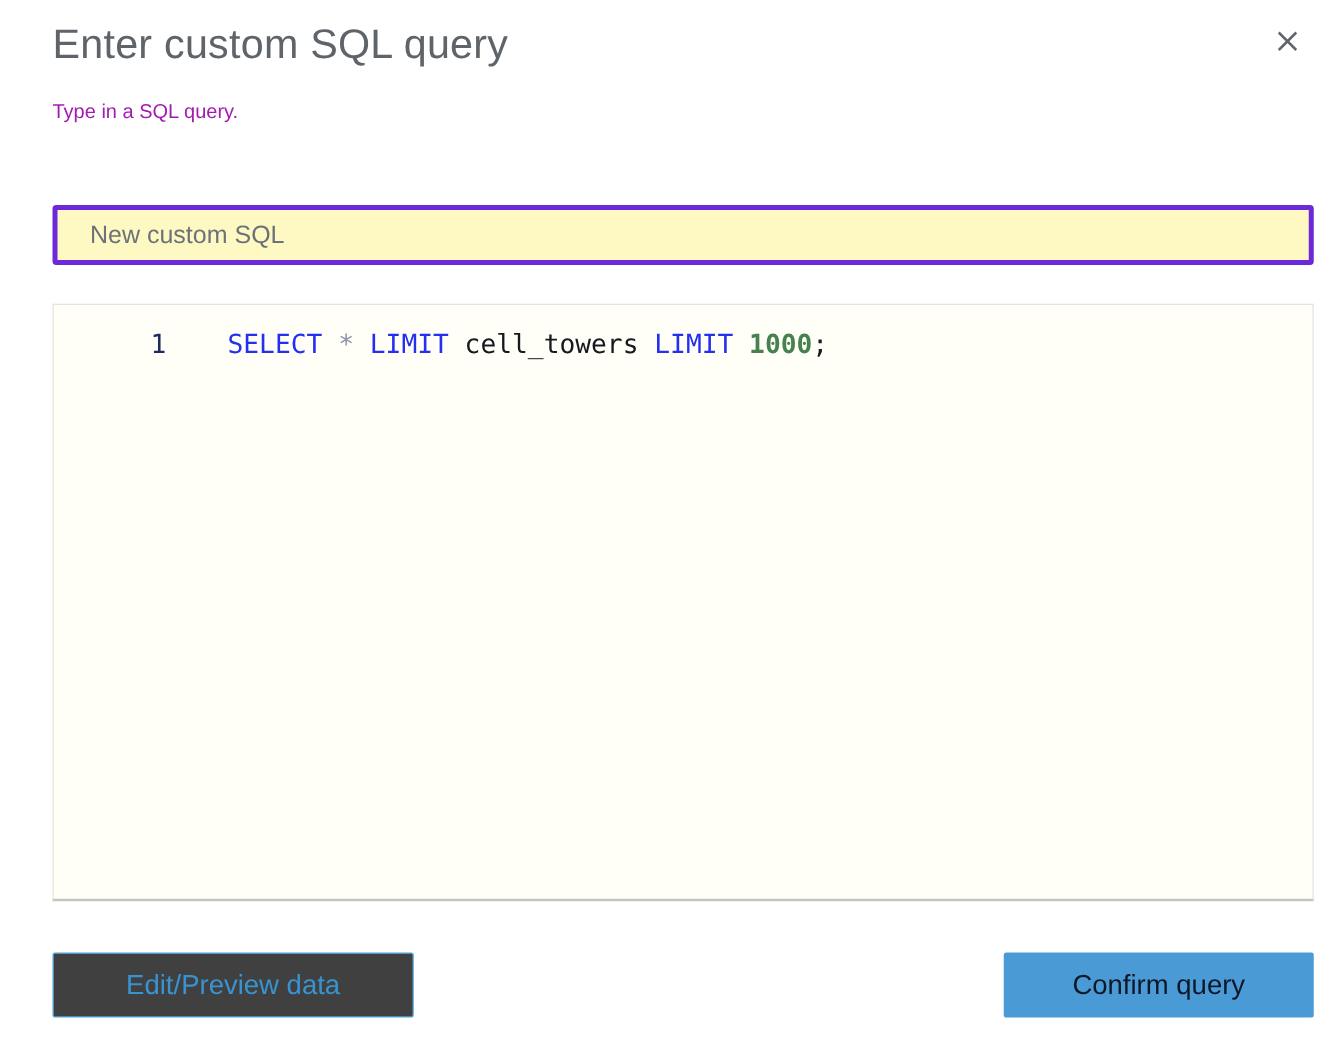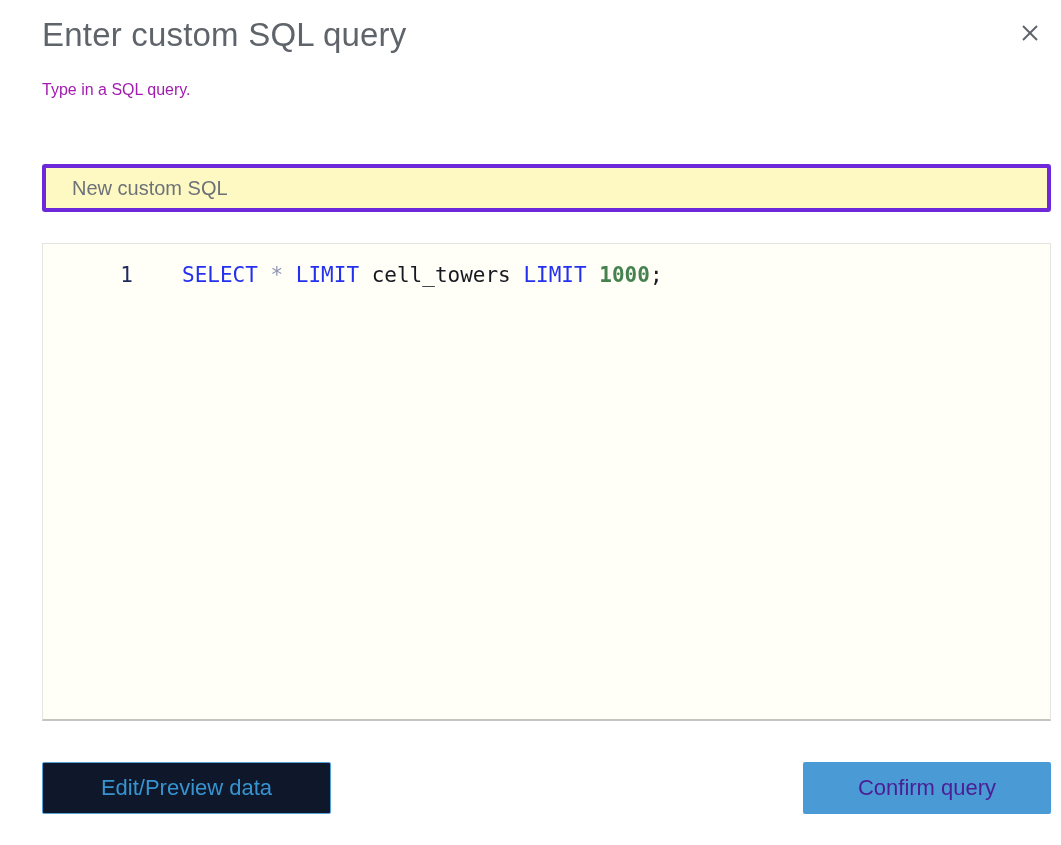--- a/index.html
+++ b/index.html
@@ -36,24 +36,24 @@
     color:#202a5c;user-select:none;}
   .code-cell{padding-left:49px;white-space:pre;color:var(--plain);}
   .tok-keyword{color:var(--keyword);}
   .tok-operator{color:var(--operator);}
   .tok-number{color:var(--number);font-weight:bold;}
   .tok-plain{color:var(--plain);}
   .footer{margin-top:41px;display:flex;justify-content:space-between;
     align-items:center;}
   .btn{height:52px;font-size:22px;cursor:pointer;border-radius:2px;
     font-family:"Liberation Sans", sans-serif;}
-  .btn-outline{width:289px;background:#0f172a;border:1px solid #54a2d8;
+  .btn-outline{width:289px;background:#404040;border:1px solid #54a2d8;
     color:var(--accent-blue);}
   .btn-primary{width:248px;background:var(--button-fill);border:none;
-    color:#4c1d95;}
+    color:#0f172a;}
 </style>
 </head>
 <body>
 
 <div class="dialog">
 
   <h1 class="dialog-title">Enter custom SQL query</h1>
 
   <button class="close-btn">
     <span>

